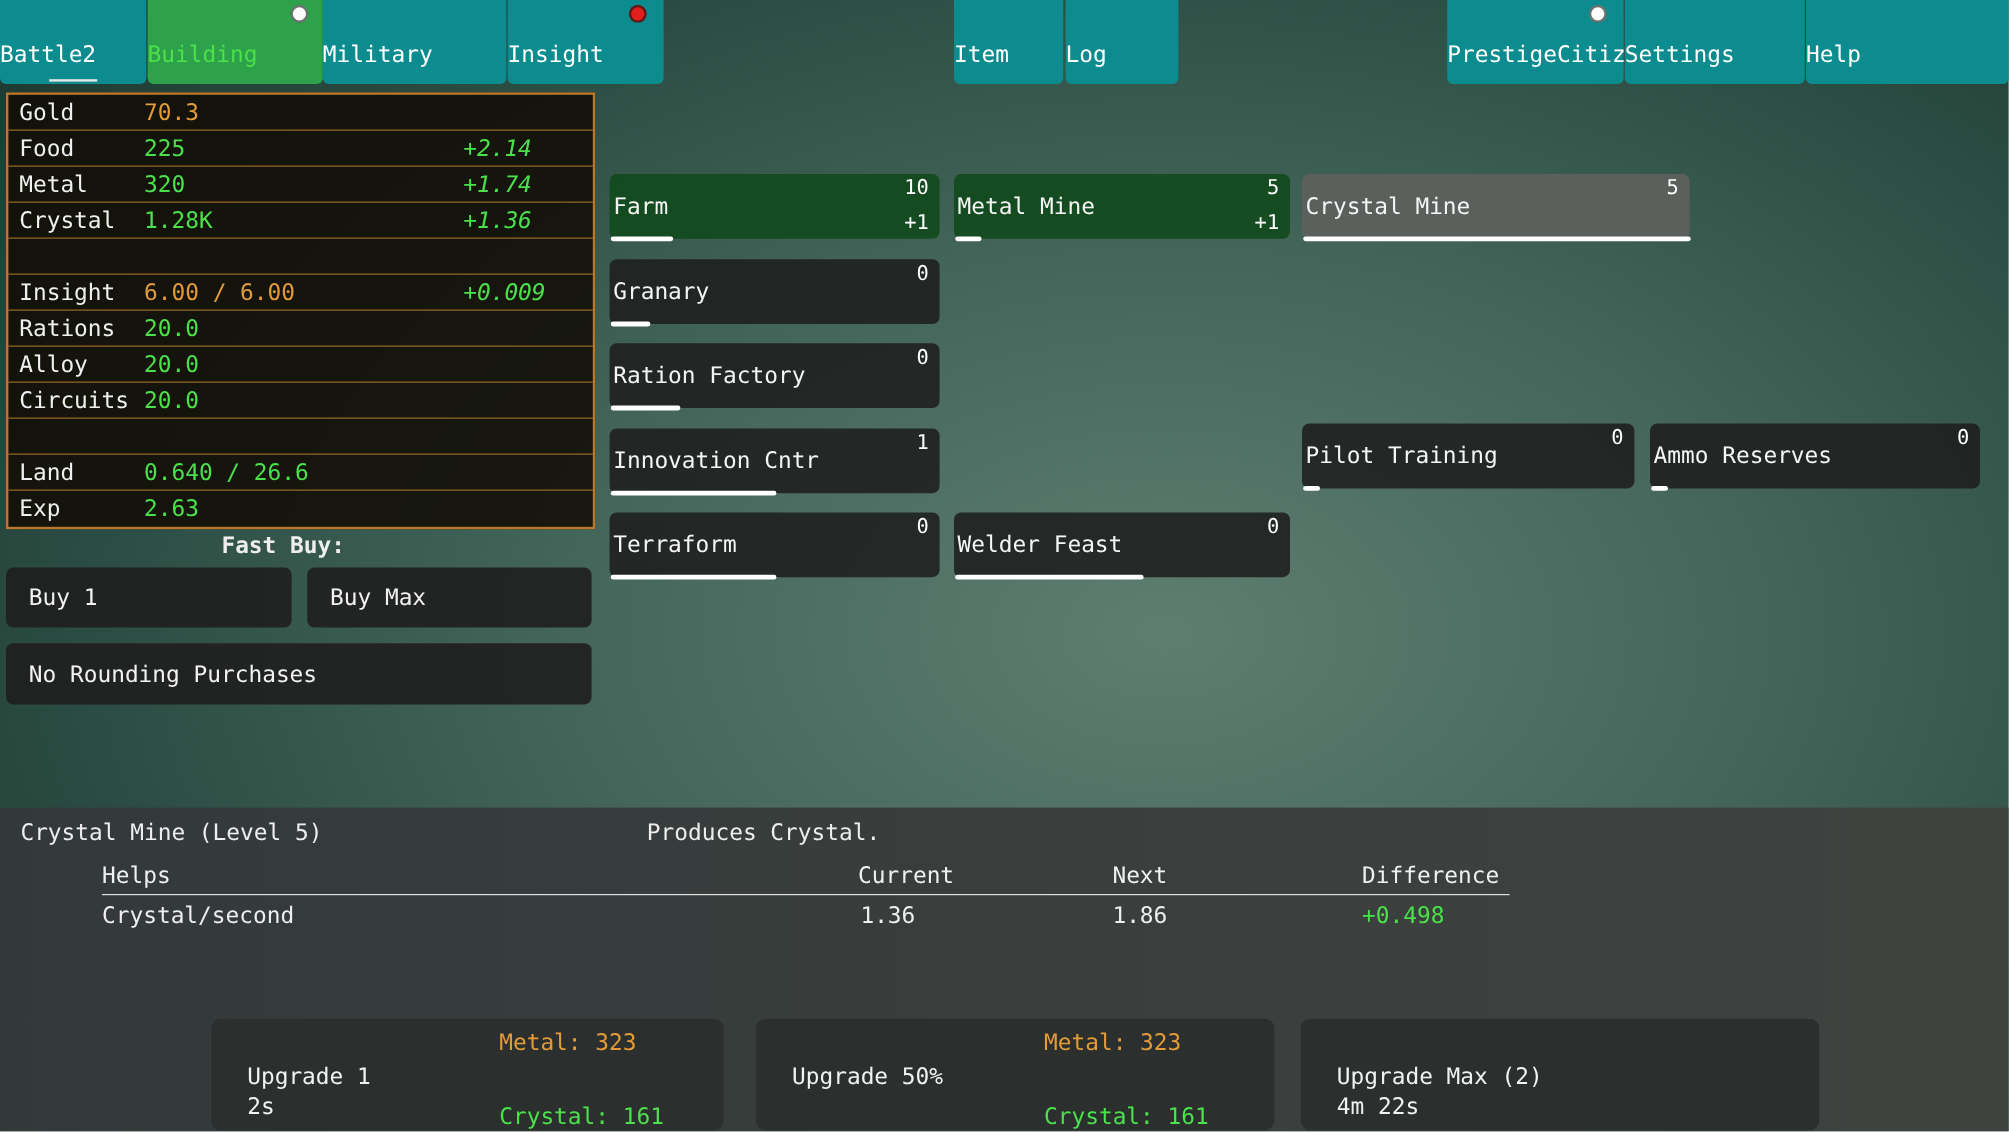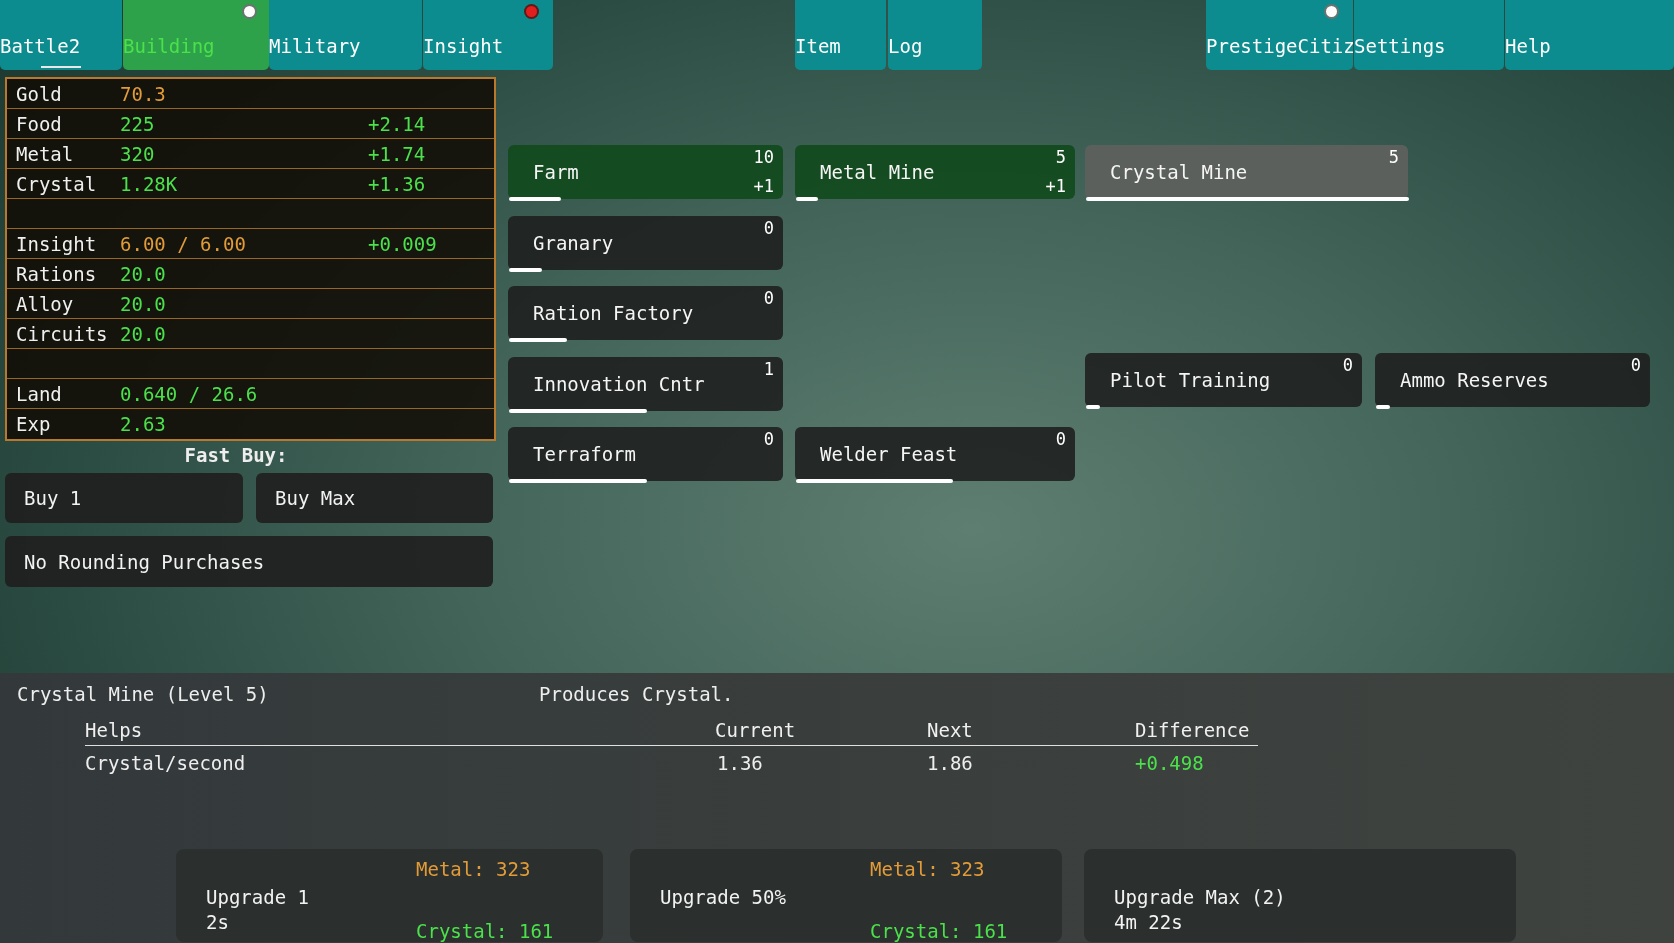--- a/index.html
+++ b/index.html
@@ -22,34 +22,34 @@
   .tab-underline { position:absolute; bottom:2px; left:50%; transform:translateX(-50%);
     width:40px; height:2px; background:#e8e8e8; }
 
   
   .res-panel { position:absolute; left:5px; top:77px; width:491px; height:364px;
     background:rgba(16,11,3,0.85); border:2px solid #b8792c; }
   .res-row { position:relative; height:30px; display:flex; align-items:center;
     border-bottom:1px solid rgba(185,122,44,0.8); padding-left:9px; font-size:19px; }
   .res-row:last-child { border-bottom:none; }
   .res-label { width:104px; color:#f0f0f0; }
-  .res-rate { position:absolute; left:361px; }
+  .res-rate { position:absolute; left:379px;font-style:italic; }
   .green  { color:#4be14b; }
   .orange { color:#e39b38; }
 
   
   .btn { position:absolute; background:rgba(32,32,32,0.92); border-radius:6px;
     display:flex; align-items:center; padding-left:19px; font-size:19px; color:#f2f2f2; cursor:pointer; }
   .fastbuy-label { position:absolute; left:136px; top:444px; width:200px; text-align:center; font-size:19px;font-weight:bold; }
 
   
   .bld { position:absolute; background:rgba(30,30,30,0.88); border-radius:6px; cursor:pointer; }
   .bld.greenbg  { background:rgba(17,74,28,0.92); }
   .bld.selected { background:#5b605c; }
-  .bld-name  { position:absolute; left:25px; top:50%; transform:translateY(-50%); font-size:19px; color:#f5f5f5; }
+  .bld-name  { position:absolute; left:3px; top:50%; transform:translateY(-50%); font-size:19px; color:#f5f5f5; }
   .bld-count { position:absolute; right:9px; top:2px; font-size:17px; color:#ffffff; }
   .bld-plus  { position:absolute; right:9px; bottom:3px; font-size:17px; color:#ffffff; }
   .bld-bar   { position:absolute; left:1px; bottom:-2px; height:4px; background:#ffffff; border-radius:2px; }
 
   
   .detail { position:absolute; left:0; top:673px; width:1674px; height:270px;
     background:linear-gradient(90deg, #33383b 0%, #3a3f3d 55%, #3e4340 100%); }
   .detail-title { position:absolute; left:17px; top:10px; font-size:19px; }
   .detail-desc  { position:absolute; left:539px; top:10px; font-size:19px; }
   .th { position:absolute; top:46px; font-size:19px; color:#f0f0f0; }

